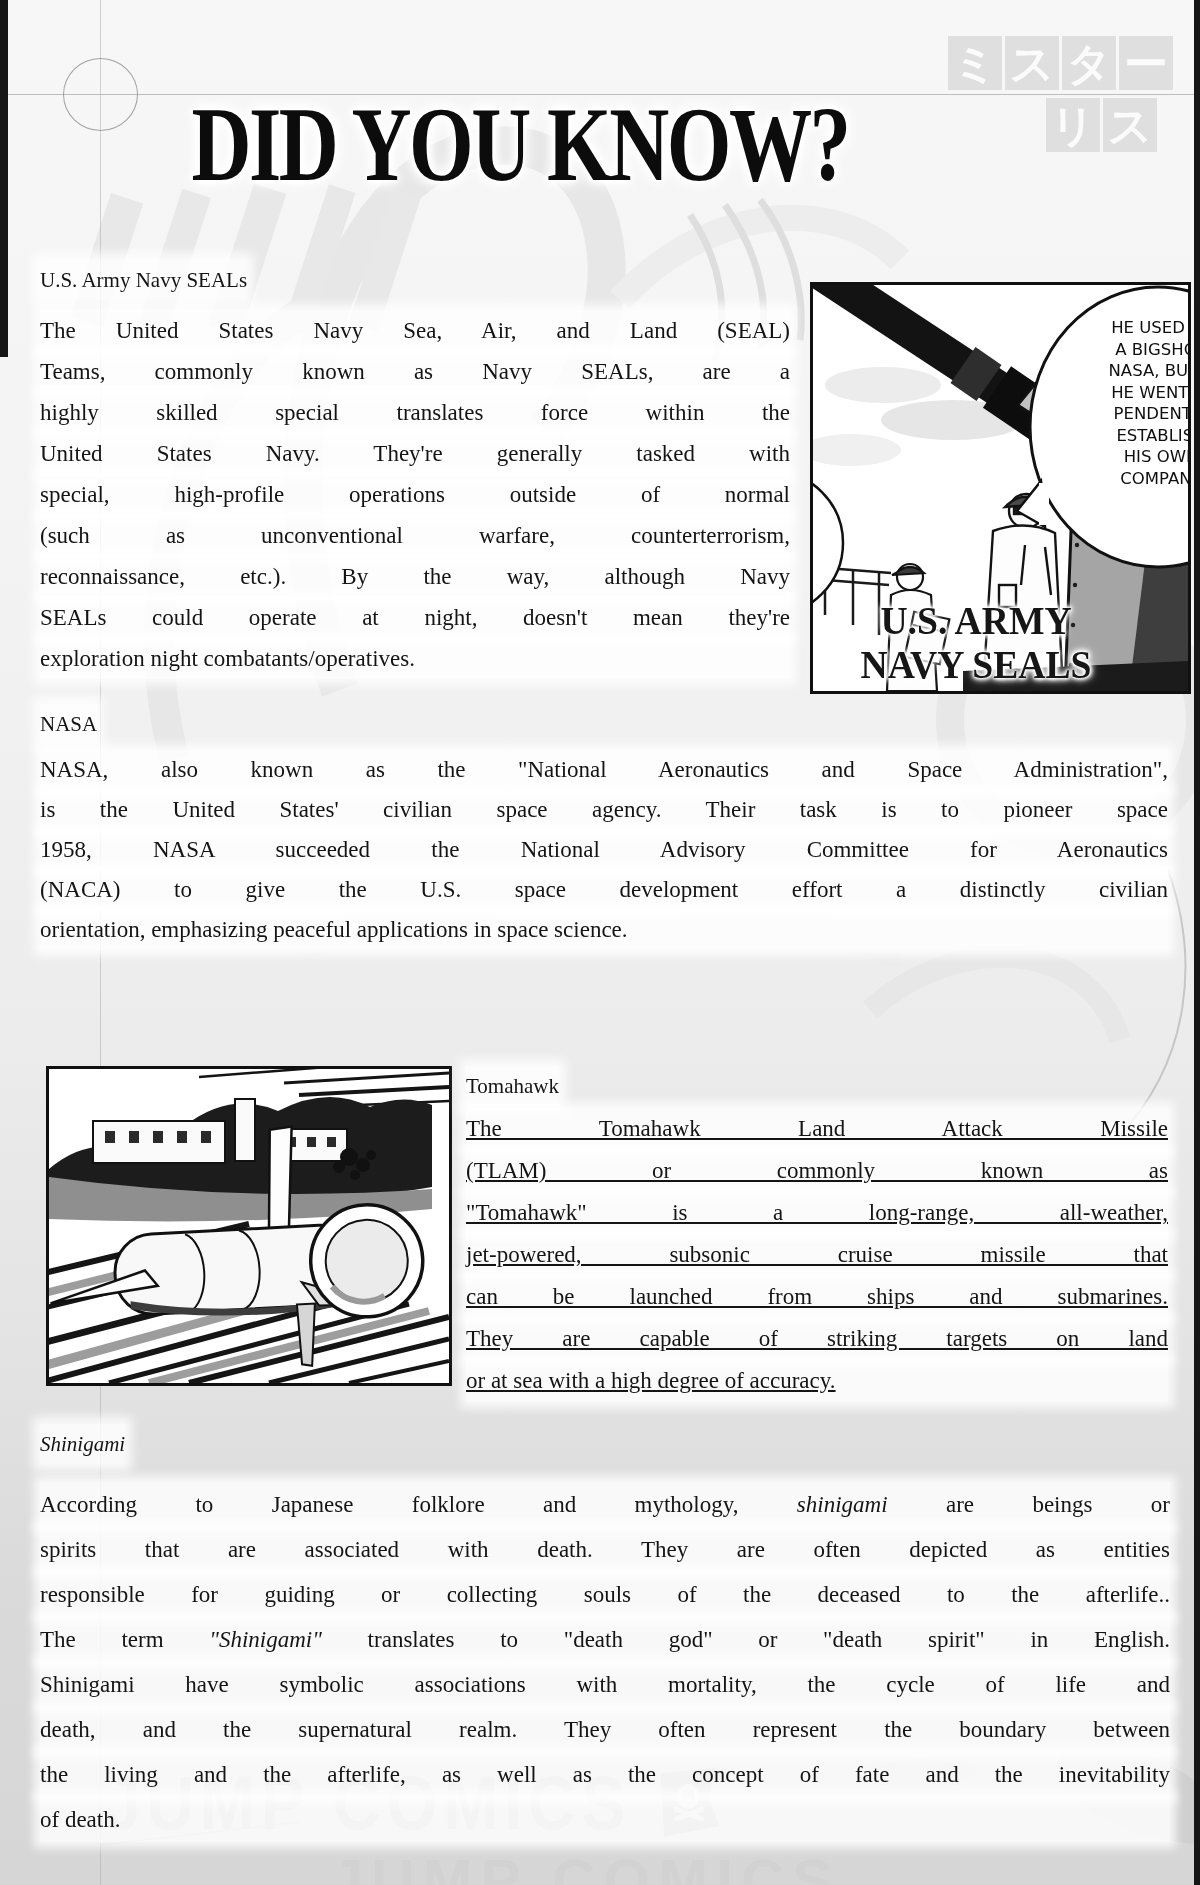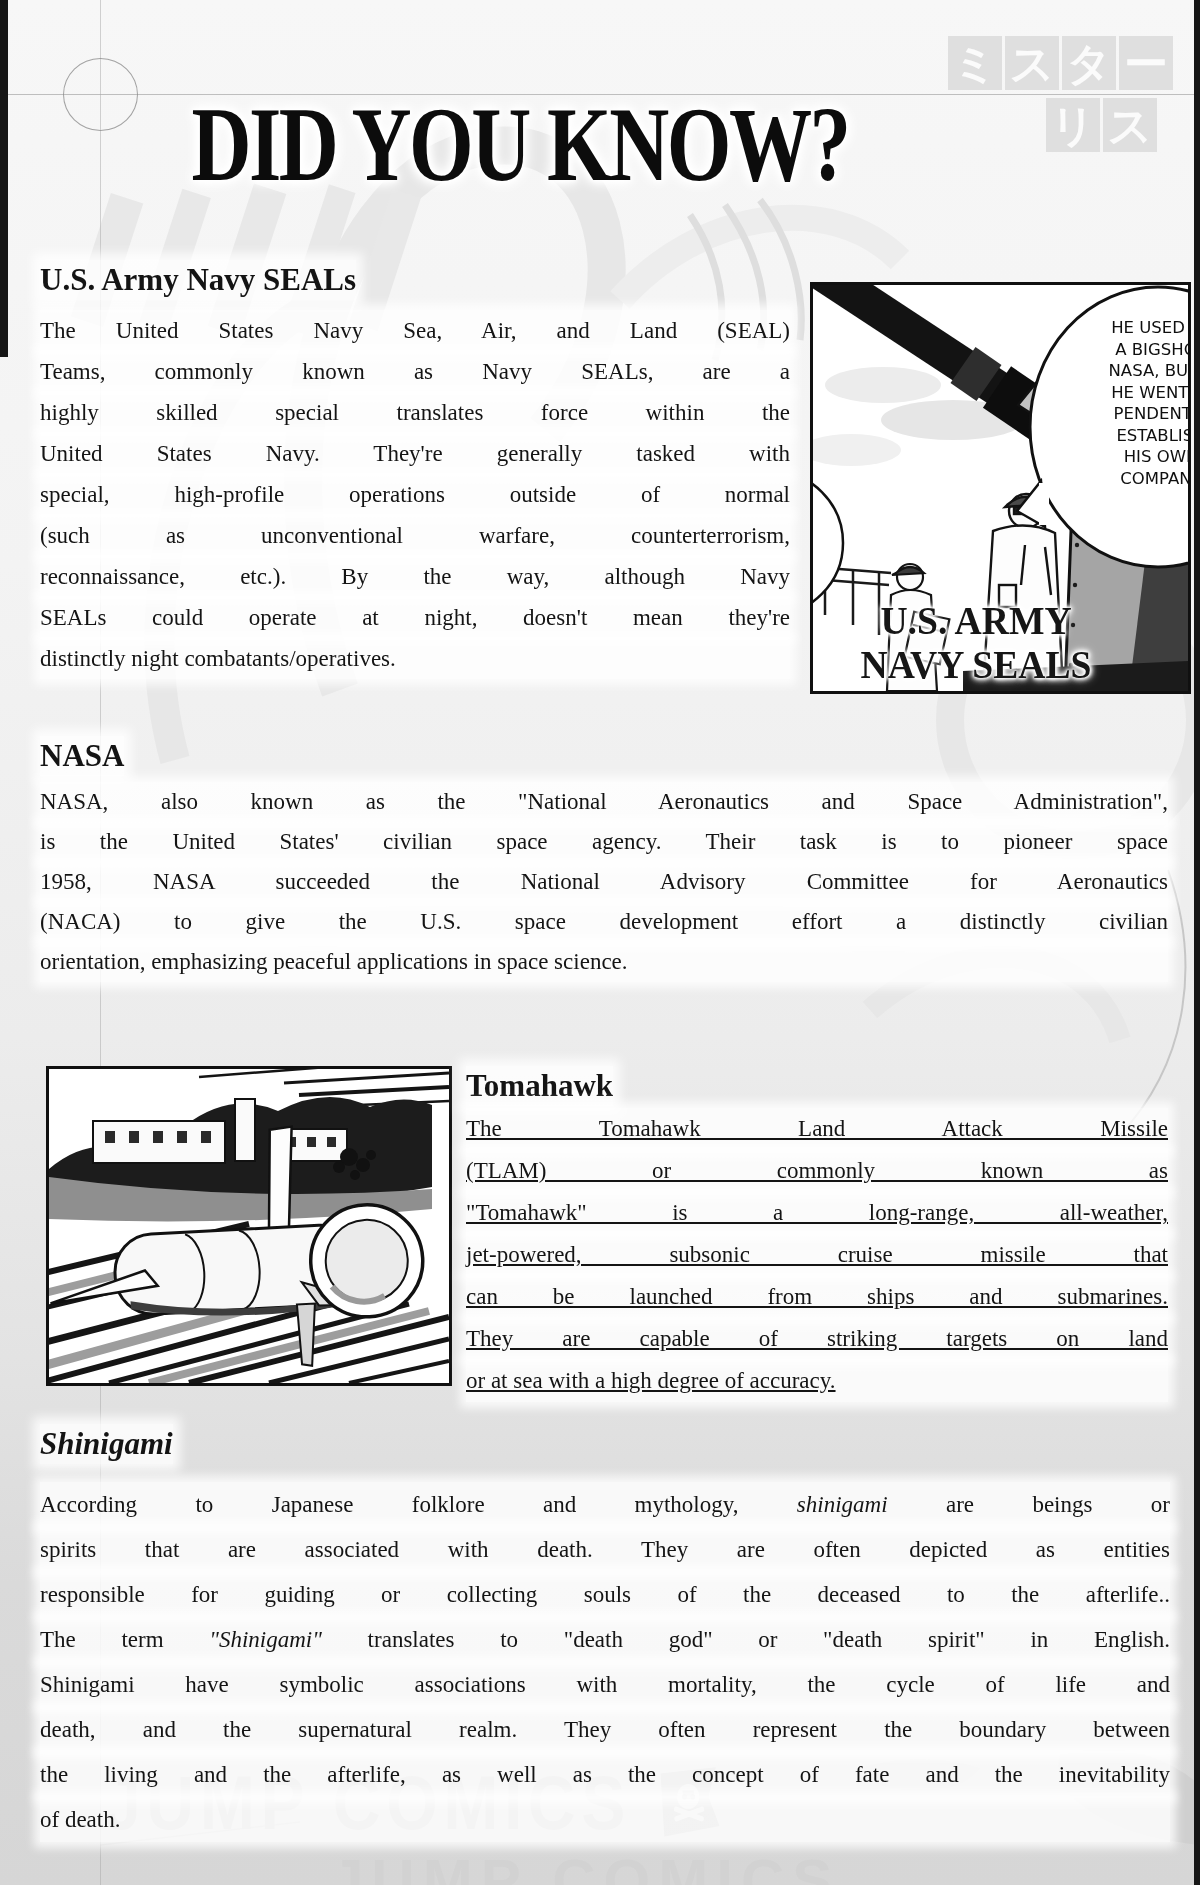--- a/index.html
+++ b/index.html
@@ -27,21 +27,21 @@
   .edgeR{position:absolute;right:0;top:0;width:6px;height:1885px;background:#161616;z-index:6;}
   
   .title{
     position:absolute;left:120px;top:92px;width:800px;z-index:2;text-align:center;
     font-weight:bold;font-size:99px;line-height:1;color:#0c0c0c;letter-spacing:-3px;
     transform:scale(.84,1.06);transform-origin:center top;
     text-shadow:0 0 4px #fff,0 0 6px #fff,0 0 9px #fff,0 0 12px #fff,0 0 16px #fff,0 0 16px #fff;
   }
   
   .sec{position:absolute;z-index:2;}
-  .heading{display:inline-block;font-size:31px;line-height:40px;font-weight:bold;
+  .heading{display:inline-block;font-size:21px;line-height:40px;font-weight:normal;
            background:rgba(255,255,255,.82);box-shadow:0 0 10px 7px rgba(255,255,255,.82);}
   .line{display:block;font-size:23px;line-height:40px;height:40px;color:#141414;
         text-align:justify;text-align-last:justify;white-space:nowrap;
         background:rgba(255,255,255,.82);box-shadow:0 0 9px 6px rgba(255,255,255,.8);}
   .line.last{text-align-last:left;}
   .it{font-style:italic;}
   .sec1 .line{height:41px;line-height:41px;}
   .sec2 .line{height:40px;line-height:40px;}
   .sec3 .line{height:42px;line-height:42px;}
   .sec4 .line{height:45px;line-height:45px;}
@@ -122,21 +122,21 @@
     <span class="heading">U.S. Army Navy SEALs</span>
     <div style="position:absolute;left:0;top:50px;width:750px;">
       <span class="line">The United States Navy Sea, Air, and Land (SEAL)</span>
       <span class="line">Teams, commonly known as Navy SEALs, are a</span>
       <span class="line">highly skilled special translates force within the</span>
       <span class="line">United States Navy. They're generally tasked with</span>
       <span class="line">special, high-profile operations outside of normal</span>
       <span class="line">(such as unconventional warfare, counterterrorism,</span>
       <span class="line">reconnaissance, etc.). By the way, although Navy</span>
       <span class="line">SEALs could operate at night, doesn't mean they're</span>
-      <span class="line last">distinctly night combatants/operatives.</span>
+      <span class="line last">exploration night combatants/operatives.</span>
     </div>
   </div>
 
   <div class="panel" style="left:810px;top:282px;width:381px;height:412px;">
     <svg width="375" height="406" viewBox="0 0 375 406" style="position:absolute;left:0;top:0;">
 
       <ellipse cx="70" cy="100" rx="58" ry="18" fill="#ececec"></ellipse>
       <ellipse cx="140" cy="135" rx="72" ry="20" fill="#e6e6e6"></ellipse>
       <ellipse cx="38" cy="165" rx="50" ry="16" fill="#f0f0f0"></ellipse>
 
@@ -200,21 +200,21 @@
       <span>ESTABLISH</span>
       <span>HIS OWN</span>
       <span>COMPANY</span>
     </div>
     <div class="pcaption">
       <span>U.S. ARMY</span>
       <span>NAVY SEALS</span>
     </div>
   </div>
 
-  <div class="sec sec2" style="left:40px;top:736px;width:1128px;">
+  <div class="sec sec2" style="left:40px;top:704px;width:1128px;">
     <span class="heading">NASA</span>
     <div style="position:absolute;left:0;top:46px;width:1128px;">
       <span class="line">NASA, also known as the "National Aeronautics and Space Administration",</span>
       <span class="line">is the United States' civilian space agency. Their task is to pioneer space</span>
       <span class="line">1958, NASA succeeded the National Advisory Committee for Aeronautics</span>
       <span class="line">(NACA) to give the U.S. space development effort a distinctly civilian</span>
       <span class="line last">orientation, emphasizing peaceful applications in space science.</span>
     </div>
   </div>
 

